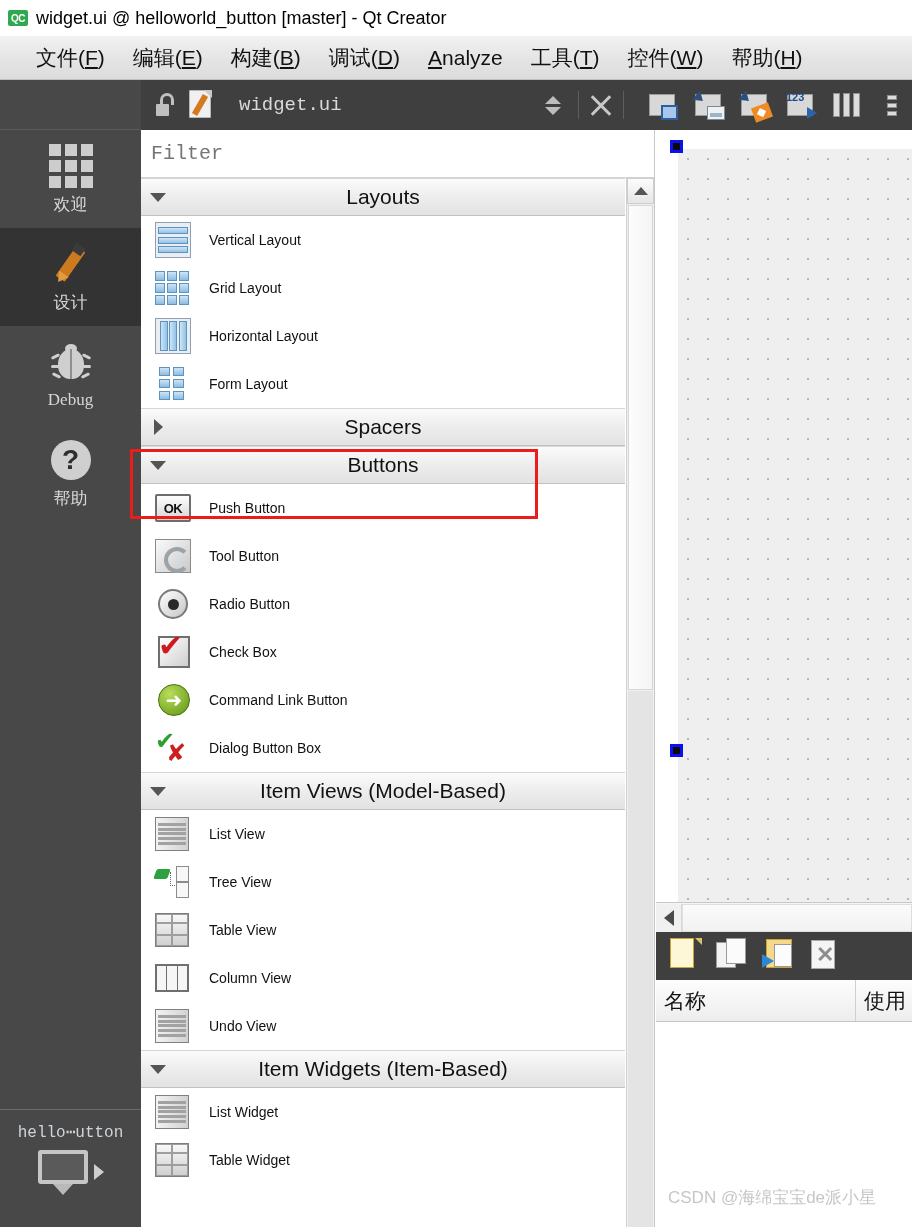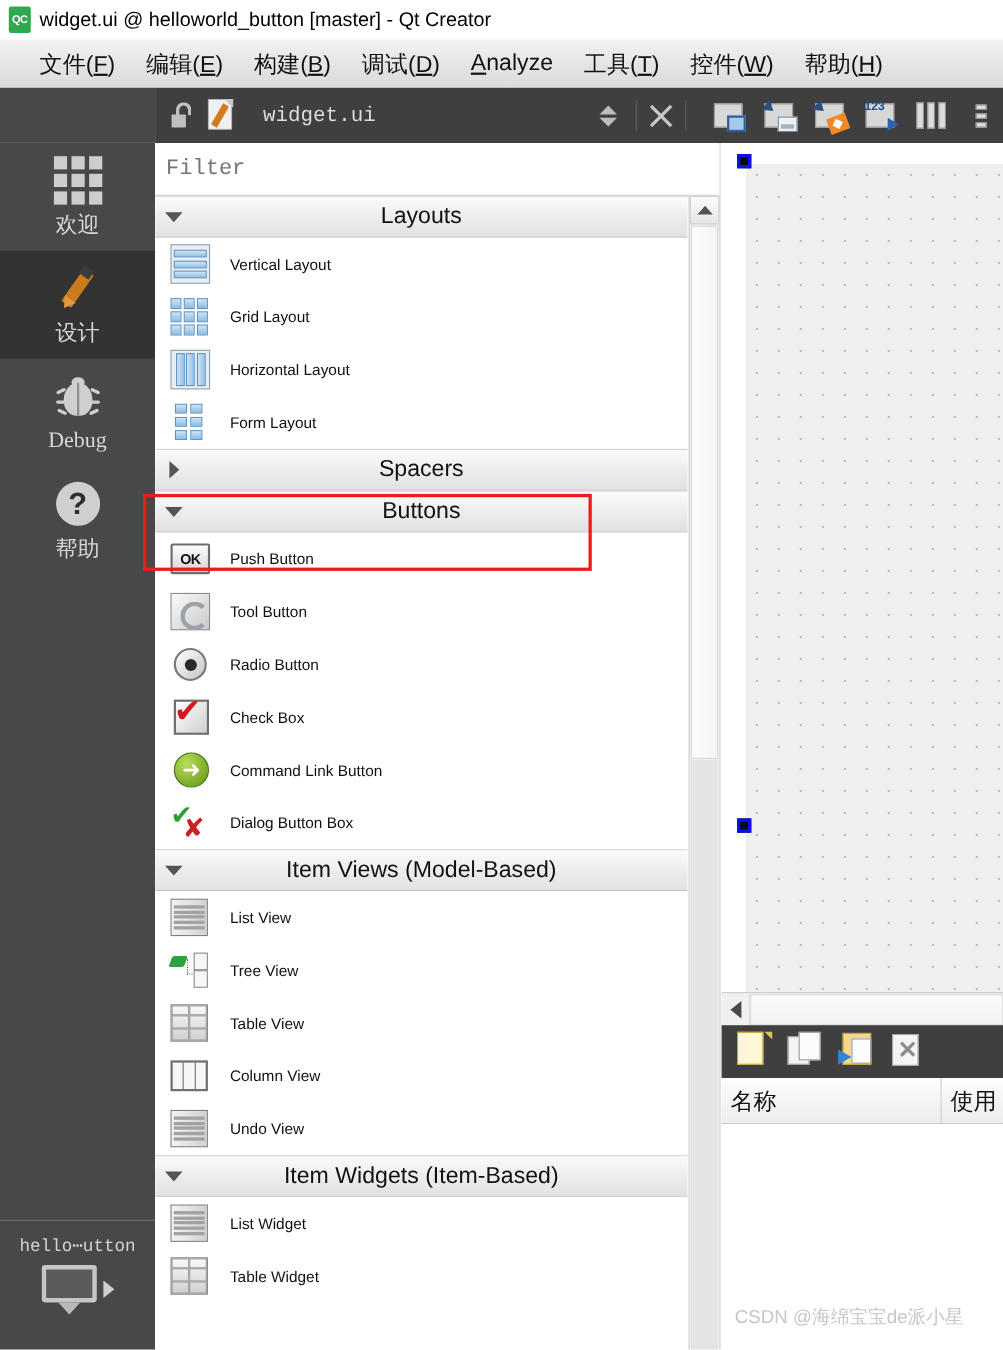--- a/index.html
+++ b/index.html
@@ -11,21 +11,21 @@
   }
   #app { position: relative; width: 912px; height: 1227px; }
 
   
   .titlebar {
     position: absolute; left: 0; top: 0; width: 912px; height: 36px;
     background: #ffffff;
     display: flex; align-items: center; padding-left: 8px;
   }
   .qc-logo {
-    width: 20px; height: 24px; background: #2fa84f;
+    width: 20px; height: 16px; background: #2fa84f;
     border-radius: 2px; color: #fff; font-size: 10px; font-weight: bold;
     display: flex; align-items: center; justify-content: center;
     letter-spacing: -0.5px; margin-right: 8px; flex: 0 0 auto;
   }
   .title-text { font-size: 18px; color: #000; white-space: nowrap; }
 
   
   .menubar {
     position: absolute; left: 0; top: 36px; width: 912px; height: 44px;
     background: linear-gradient(to bottom, #f2f2f2 0%, #e4e4e4 55%, #dcdcdc 100%);
@@ -42,21 +42,21 @@
   .modebar {
     position: absolute; left: 0; top: 80px; width: 141px; height: 1147px;
     background: #484848;
   }
   .modebar-top-spacer { height: 50px; border-bottom: 1px solid #5c5c5c; }
   .mode-item {
     height: 98px; display: flex; flex-direction: column;
     align-items: center; justify-content: center; gap: 4px; cursor: default;
   }
   .mode-item.active { background: #333333; }
-  .mode-label { font-size: 20px; color: #d7d7d7; font-family: "Liberation Serif", serif; }
+  .mode-label { font-size: 17px; color: #d7d7d7; font-family: "Liberation Serif", serif; }
   .mode-ico { display: flex; align-items: center; justify-content: center; height: 46px; }
 
   .grid-ico { display: grid; grid-template-columns: repeat(3, 12px);
     grid-template-rows: repeat(3, 12px); gap: 4px; }
   .grid-ico i { background: #cdcdcd; display: block; }
 
   .edit-ico { width: 38px; height: 40px; background: #cfcfcf;
     display: flex; flex-direction: column; justify-content: center; gap: 4px;
     padding: 0 6px; }
   .edit-ico i { display: block; height: 3px; background: #4a4a4a; }

